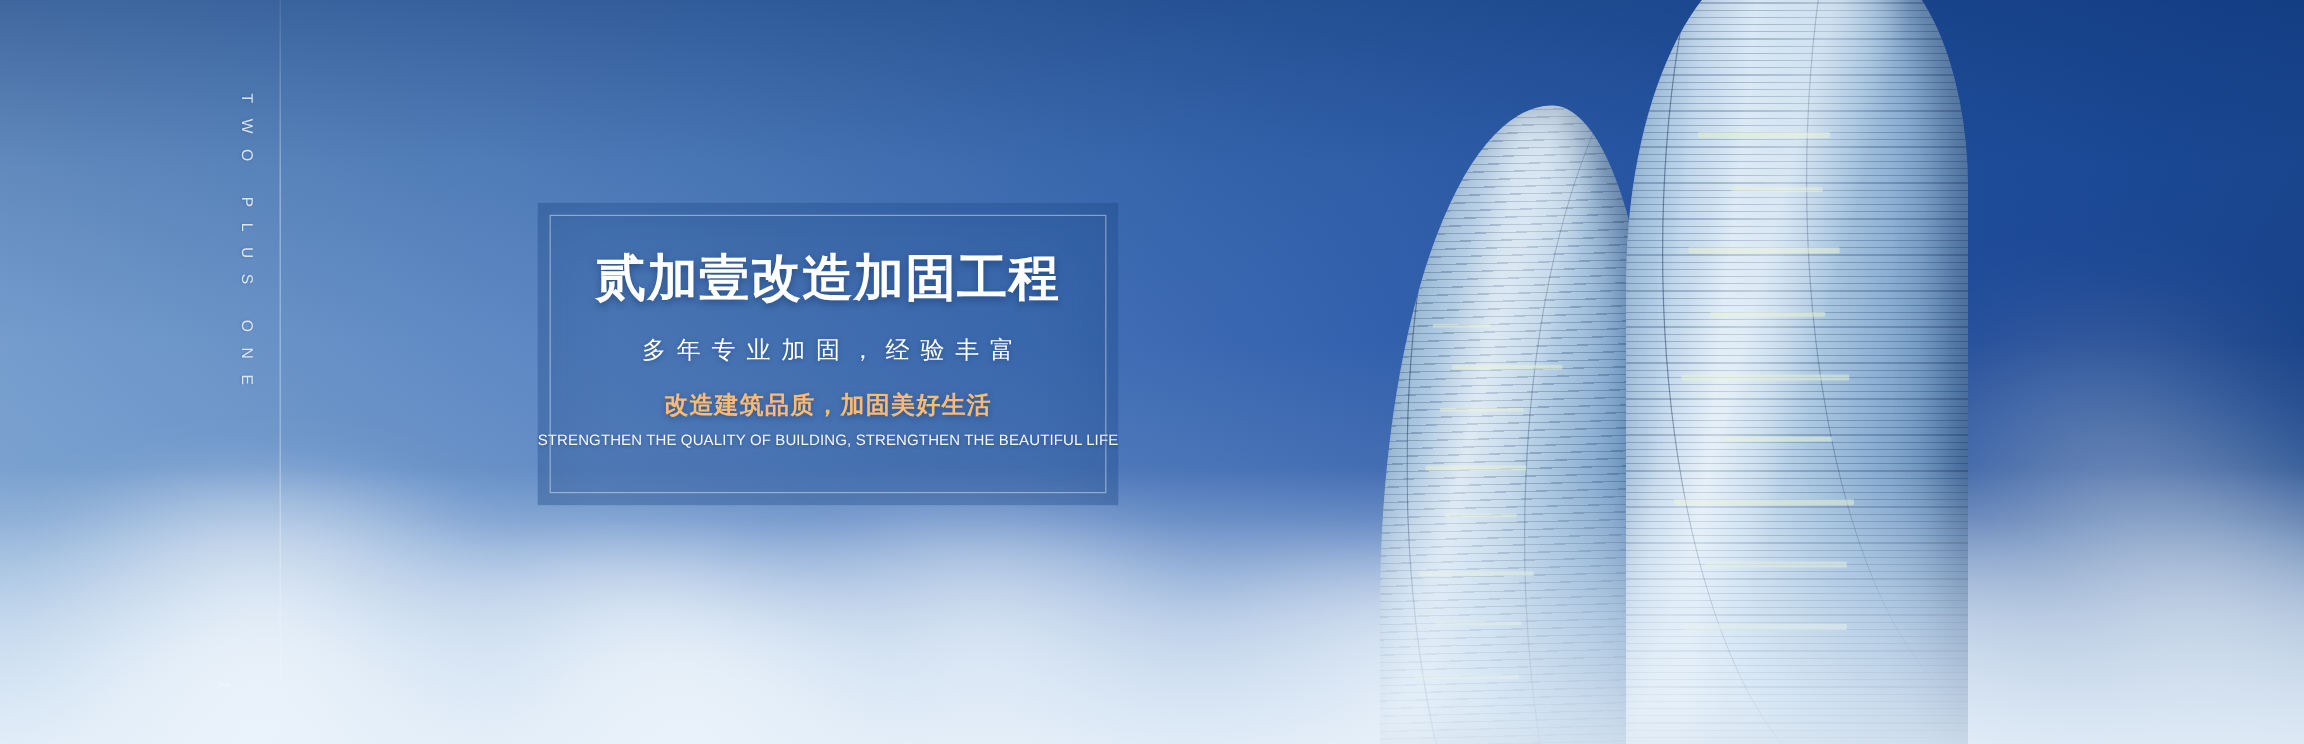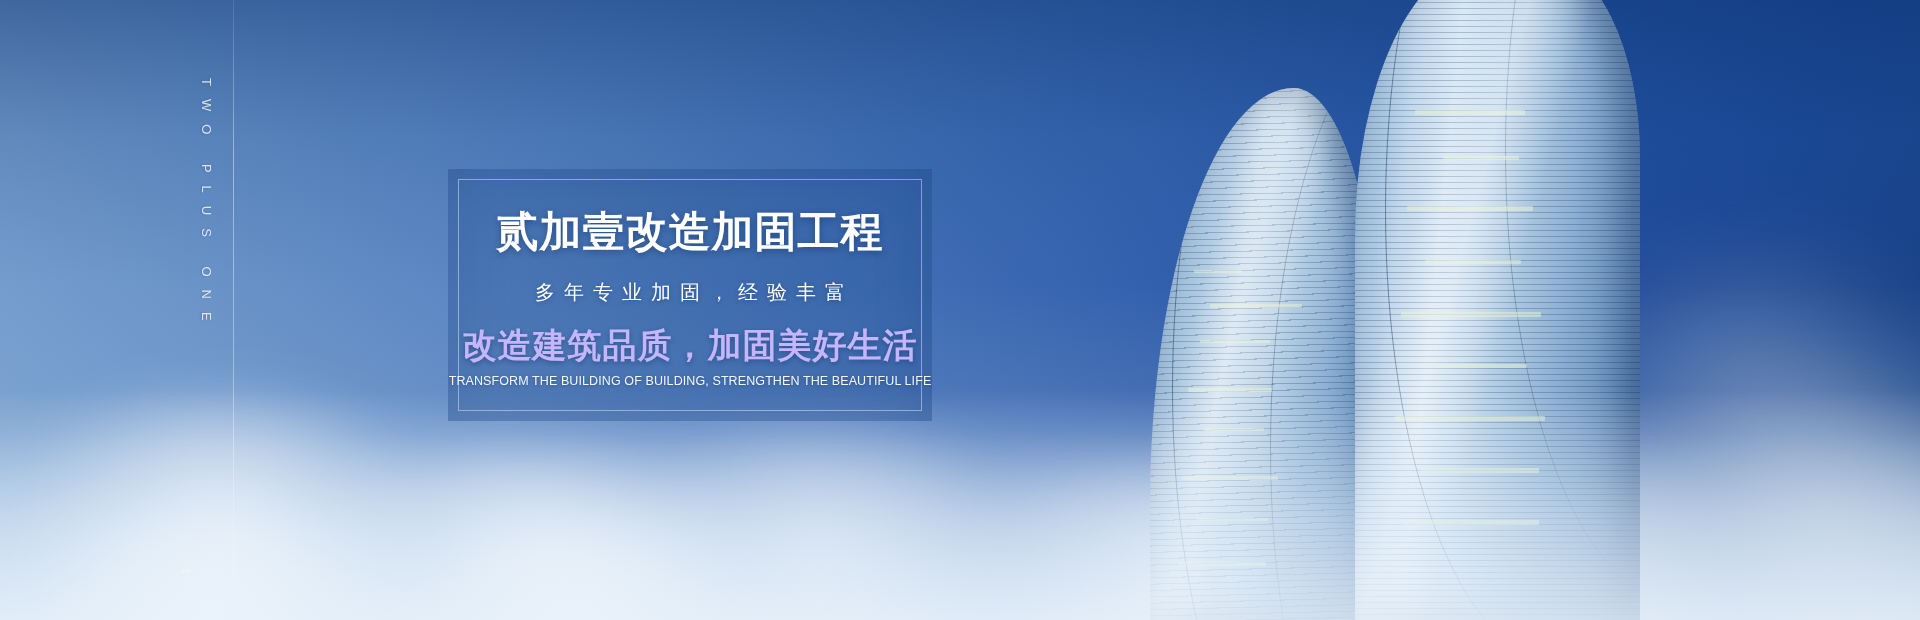--- a/index.html
+++ b/index.html
@@ -196,22 +196,22 @@
     font-weight:400;
     letter-spacing:9px;
     padding-left:9px;
     line-height:1;
     text-shadow:0 1px 4px rgba(12,40,85,0.40);
     white-space:nowrap;
     font-family:Liberation Serif, serif;
   }
   .tagline-cn {
     margin-top:26px;
-    color:#c4b5fd;
-    font-size:34px;
+    color:#fdba74;
+    font-size:20px;
     font-weight:bold;
     letter-spacing:1px;
     line-height:1;
     text-shadow:0 2px 5px rgba(12,40,85,0.42);
     white-space:nowrap;
   }
   .tagline-en {
     margin-top:13px;
     color:rgba(255,255,255,0.95);
     font-size:12.5px;
@@ -284,17 +284,17 @@
   <div class="brand-rule"></div>
   <div class="brand-vertical">TWO PLUS ONE</div>
   <div class="brand-mark">1</div>
 
   <div class="panel">
     <div class="panel-inner-border"></div>
     <div class="panel-content">
       <div class="headline">贰加壹改造加固工程</div>
       <div class="subline">多年专业加固，经验丰富</div>
       <div class="tagline-cn">改造建筑品质，加固美好生活</div>
-      <div class="tagline-en">TRANSFORM THE BUILDING OF BUILDING, STRENGTHEN THE BEAUTIFUL LIFE</div>
+      <div class="tagline-en">STRENGTHEN THE QUALITY OF BUILDING, STRENGTHEN THE BEAUTIFUL LIFE</div>
     </div>
   </div>
 
 </div>
 
 </body></html>

